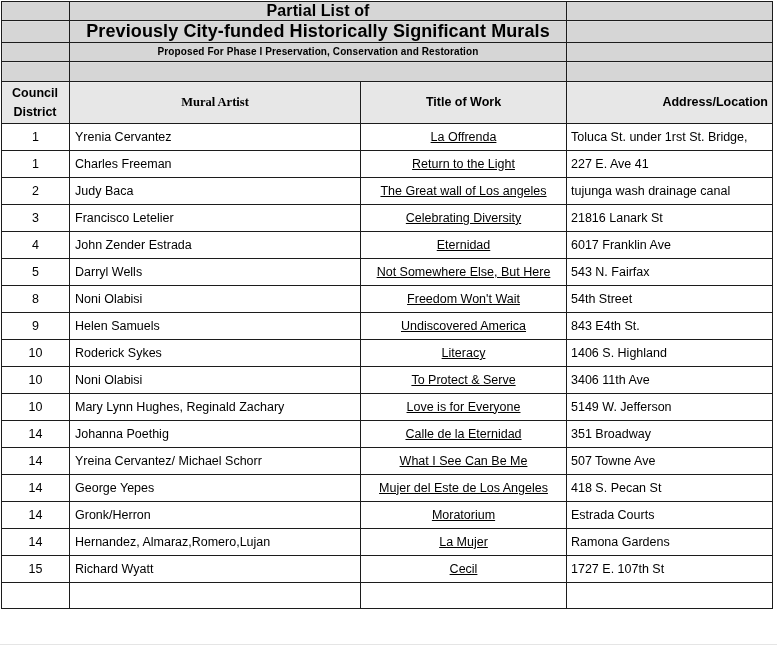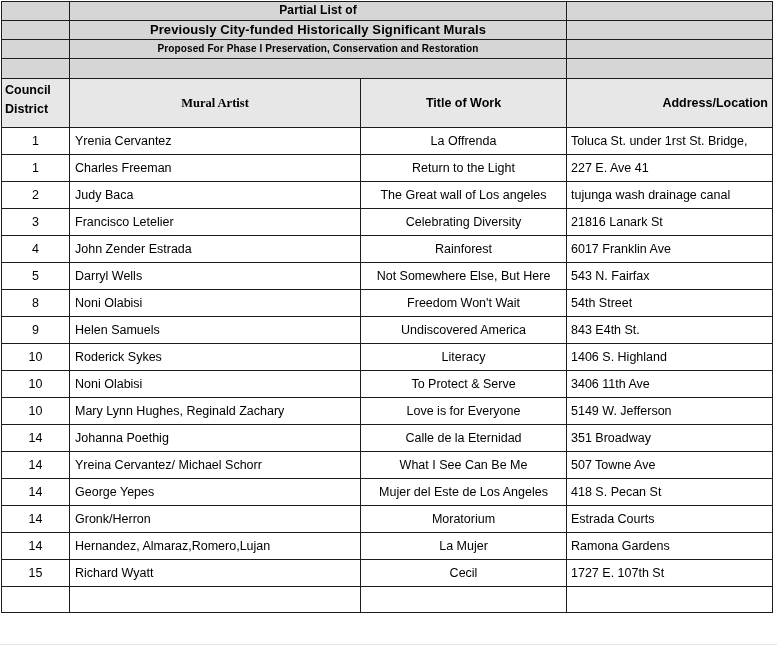--- a/index.html
+++ b/index.html
@@ -61,50 +61,50 @@
       repeating-linear-gradient(90deg, rgba(255,255,255,0.25) 0px, rgba(255,255,255,0.25) 1px, rgba(0,0,0,0) 1px, rgba(0,0,0,0) 2px);
   }
 
   .title-row td {
     height: 18px;
     text-align: center;
     font-weight: bold;
     font-size: 12.5px;
     letter-spacing: 0.1px;
   }
-  .title-row td.t1 { font-size: 12px; }
-  .title-row td.t2 { font-size: 13px; }
+  .title-row td.t1 { font-size: 16px; }
+  .title-row td.t2 { font-size: 18px; }
   .title-row td.t3 { font-size: 10px; }
 
   .spacer-row td { height: 19px; }
 
   
   .colhead-row td {
     height: 41px;
     font-weight: bold;
     font-size: 12.5px;
     vertical-align: bottom;
     padding-bottom: 3px;
   }
   .colhead-row td.ch-district {
-    text-align: left;
+    text-align: center;
     vertical-align: middle;
     padding-left: 3px;
-    padding-bottom: 7px;
+    padding-bottom: 0;
     line-height: 1.45;
   }
   .colhead-row td.ch-artist  { text-align: center;   padding-left: 4px; font-family: Liberation Serif, serif; }
   .colhead-row td.ch-title   { text-align: center; margin-left: 40px; }
   .colhead-row td.ch-address { text-align: right;   padding-left: 4px; }
 
   
   .data-row td { height: 26px; }
   .data-row td.cell-district { text-align: center; }
   .data-row td.cell-artist   { text-align: left;   padding-left: 5px; }
-  .data-row td.cell-title    { text-align: center; }
+  .data-row td.cell-title    { text-align: center; text-decoration: underline; }
   .data-row td.cell-address  { text-align: left;   padding-left: 4px; }
 
   .data-row.tall td { height: 42px; vertical-align: bottom; padding-bottom: 4px; }
   .data-row.blank td { height: 25px; }
 
   
   .scan-edge {
     position: absolute;
     left: 0; right: 0; bottom: 0;
     height: 2px;
@@ -178,21 +178,21 @@
         </tr>
         <tr class="data-row">
           <td class="cell-district">3</td>
           <td class="cell-artist">Francisco Letelier</td>
           <td class="cell-title">Celebrating Diversity</td>
           <td class="cell-address">21816 Lanark St</td>
         </tr>
         <tr class="data-row">
           <td class="cell-district">4</td>
           <td class="cell-artist">John Zender Estrada</td>
-          <td class="cell-title">Rainforest</td>
+          <td class="cell-title">Eternidad</td>
           <td class="cell-address">6017 Franklin Ave</td>
         </tr>
         <tr class="data-row">
           <td class="cell-district">5</td>
           <td class="cell-artist">Darryl Wells</td>
           <td class="cell-title">Not Somewhere Else, But Here</td>
           <td class="cell-address">543 N. Fairfax</td>
         </tr>
         <tr class="data-row">
           <td class="cell-district">8</td>

